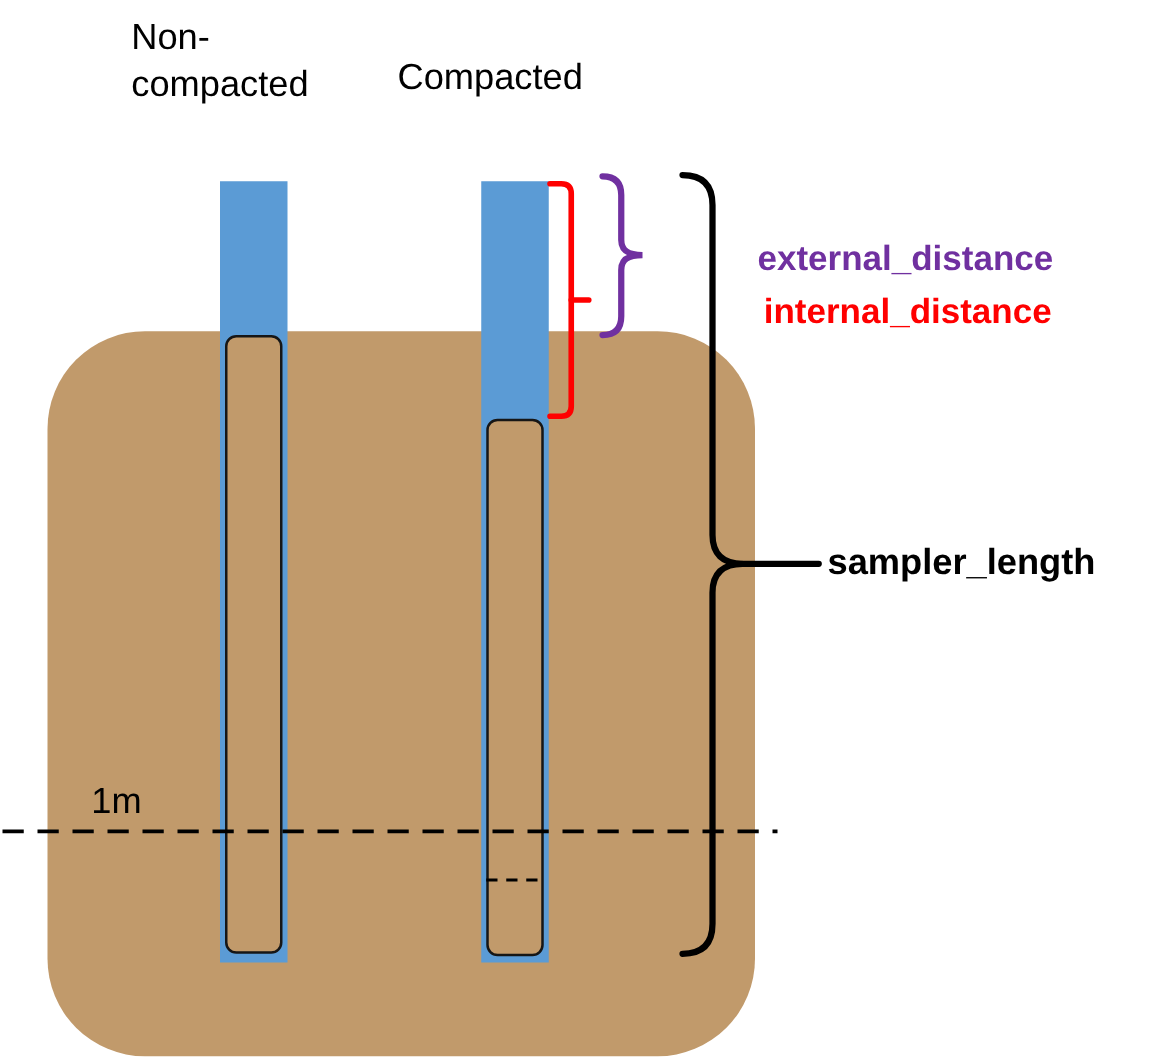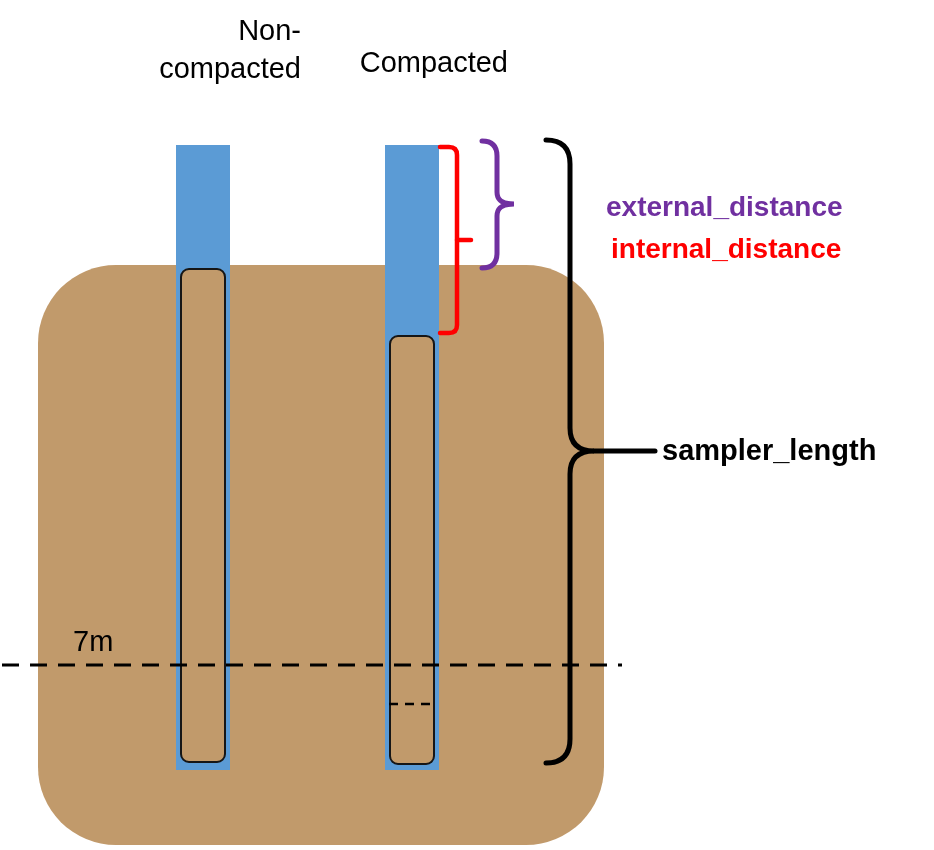--- a/index.html
+++ b/index.html
@@ -61,21 +61,21 @@
   .dash-small { stroke: #000; stroke-width: 2.5; stroke-dasharray: 9 7; fill: none; }
   .bracket-red    { stroke: var(--internal-red); stroke-width: 4.5; fill: none; stroke-linecap: round; }
   .brace-purple   { stroke: var(--external-purple); stroke-width: 5; fill: none; stroke-linecap: round; }
   .brace-black    { stroke: var(--annotation-black); stroke-width: 5; fill: none; stroke-linecap: round; }
 
   
   .lbl { position: absolute; color: #000; }
   .lbl-title {
     font-size: 29px;
     line-height: 1.3;
-    text-align: right;
+    text-align: left;
     white-space: pre-line;
   }
   .title-noncompacted { left: 105px; top: 12px;  width: 196px; }
   .title-compacted    { left: 318px; top: 44px;  width: 190px; }
 
   .lbl-annot { font-size: 28px; font-weight: bold; white-space: nowrap; }
   .annot-external { left: 606px; top: 191px; color: var(--external-purple); }
   .annot-internal { left: 611px; top: 233px; color: var(--internal-red); }
   .annot-sampler  { left: 662px; top: 434px; color: var(--annotation-black); font-size: 29px; }
 
@@ -117,15 +117,15 @@
 compacted</div>
 
   <div class="lbl lbl-title title-compacted">Compacted</div>
 
   <div class="lbl lbl-annot annot-external">external_distance</div>
 
   <div class="lbl lbl-annot annot-internal">internal_distance</div>
 
   <div class="lbl lbl-annot annot-sampler">sampler_length</div>
 
-  <div class="lbl lbl-depth">7m</div>
+  <div class="lbl lbl-depth">1m</div>
 
 </div>
 
 </body></html>

